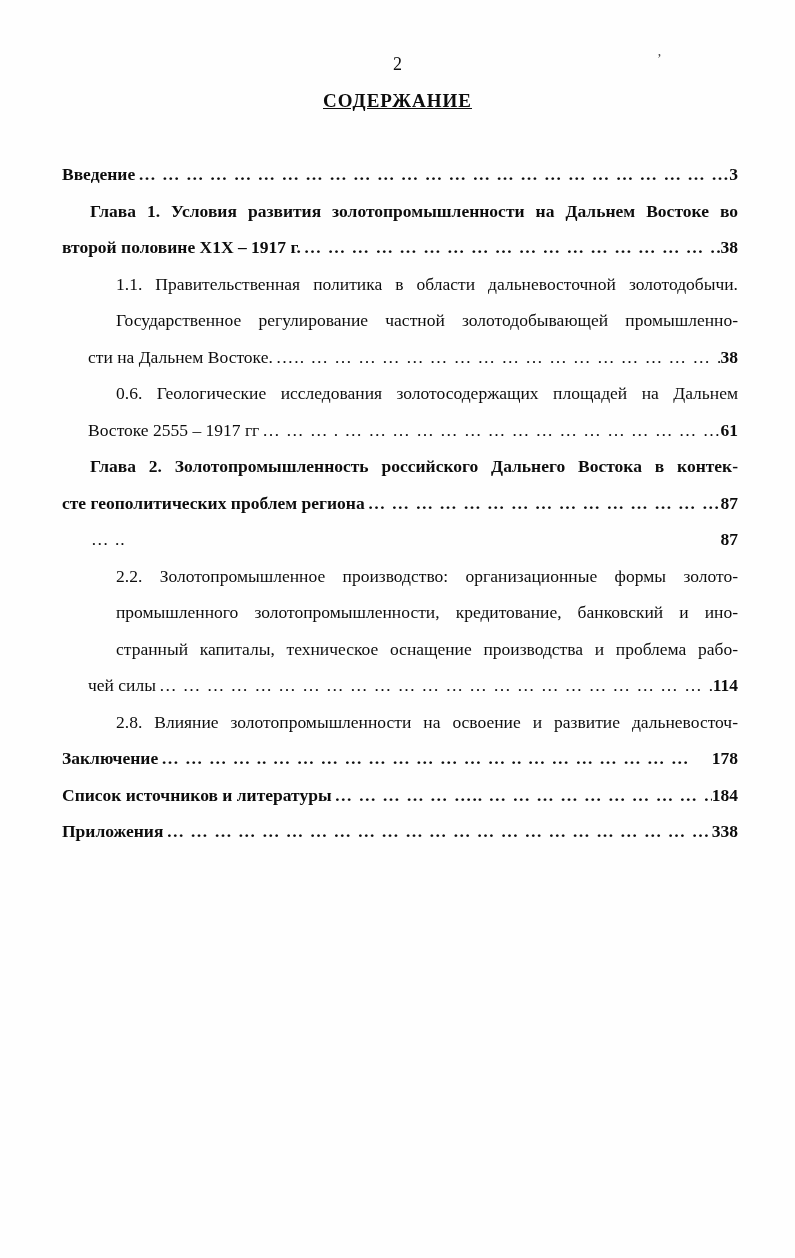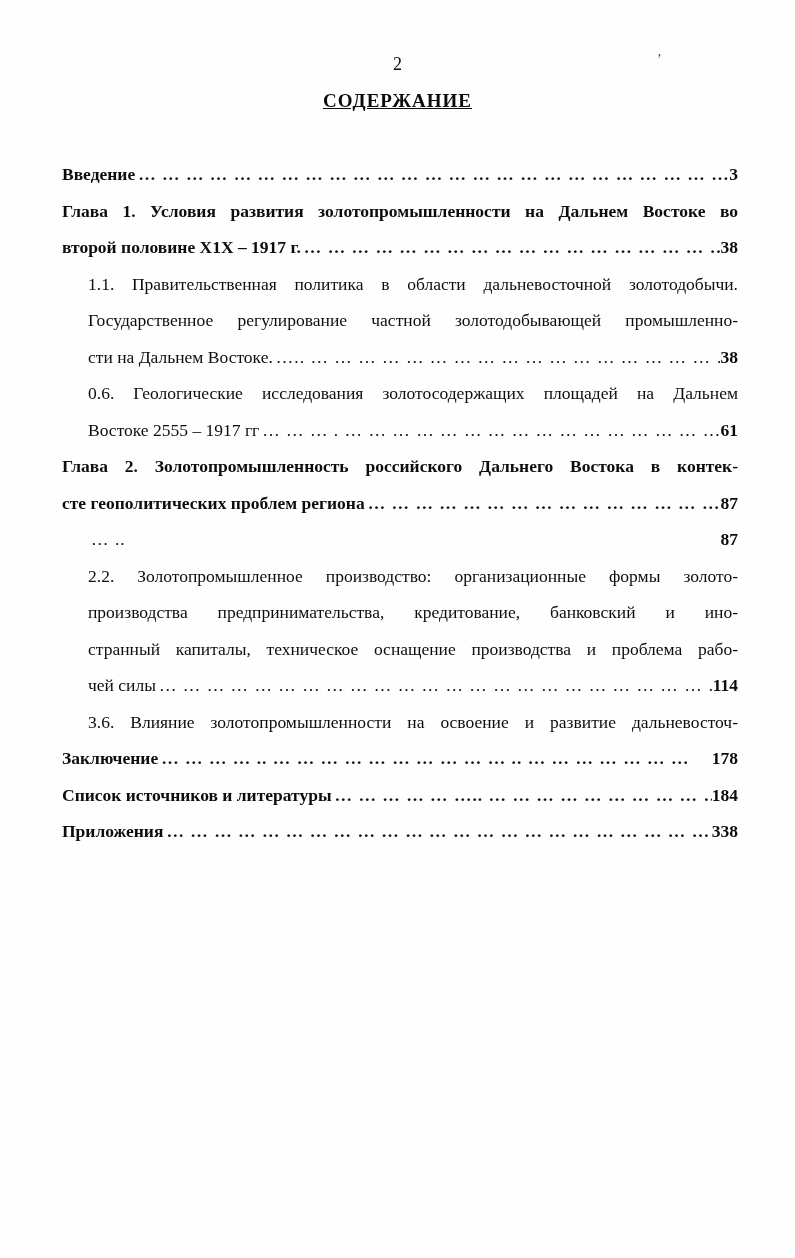--- a/index.html
+++ b/index.html
@@ -48,20 +48,21 @@
     left: 62px;
     width: 676px;
     font-size: 17.5px;
   }
   .entry.bold { font-weight: bold; }
   .entry.indent { padding-left: 26px; }
   .line {
     line-height: 36.5px;
     text-align: justify;
     text-align-last: justify;
+    margin-left: 28px;
   }
   .lastline {
     display: flex;
     align-items: center;
     line-height: 36.5px;
   }
   .lastline .t { white-space: pre; }
   .leader {
     flex: 1;
     min-width: 0;
@@ -133,31 +134,31 @@
 
     <div class="entry indent">
       <div class="lastline">
         <span class="leader">… ..</span>
         <span class="pg">87</span>
       </div>
     </div>
 
     <div class="entry indent">
       <div class="line">2.2. Золотопромышленное производство: организационные формы золото-</div>
-      <div class="line">производства предпринимательства, кредитование, банковский и ино-</div>
+      <div class="line">промышленного золотопромышленности, кредитование, банковский и ино-</div>
       <div class="line">странный капиталы, техническое оснащение производства и проблема рабо-</div>
       <div class="lastline">
         <span class="t">чей силы</span>
         <span class="leader">… … … … … … … … … … … … … … … … … … … … … … … ….</span>
         <span class="pg">114</span>
       </div>
     </div>
 
     <div class="entry indent">
-      <div class="line">3.6. Влияние золотопромышленности на освоение и развитие дальневосточ-</div>
+      <div class="line">2.8. Влияние золотопромышленности на освоение и развитие дальневосточ-</div>
     </div>
 
     <div class="entry bold">
       <div class="lastline">
         <span class="t">Заключение</span>
         <span class="leader">… … … … .. … … … … … … … … … … .. … … … … … … …</span>
         <span class="pg">178</span>
       </div>
     </div>
 

